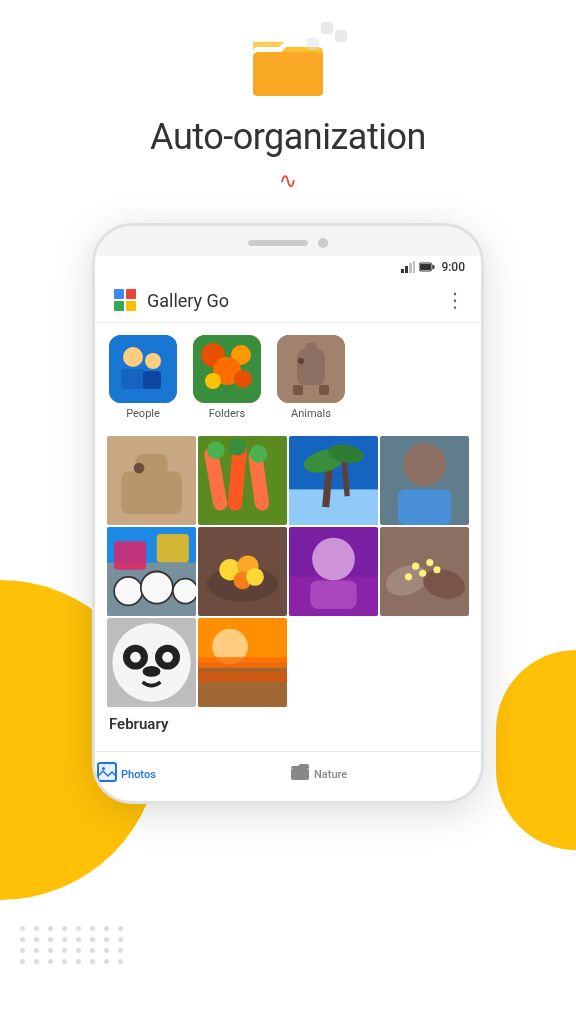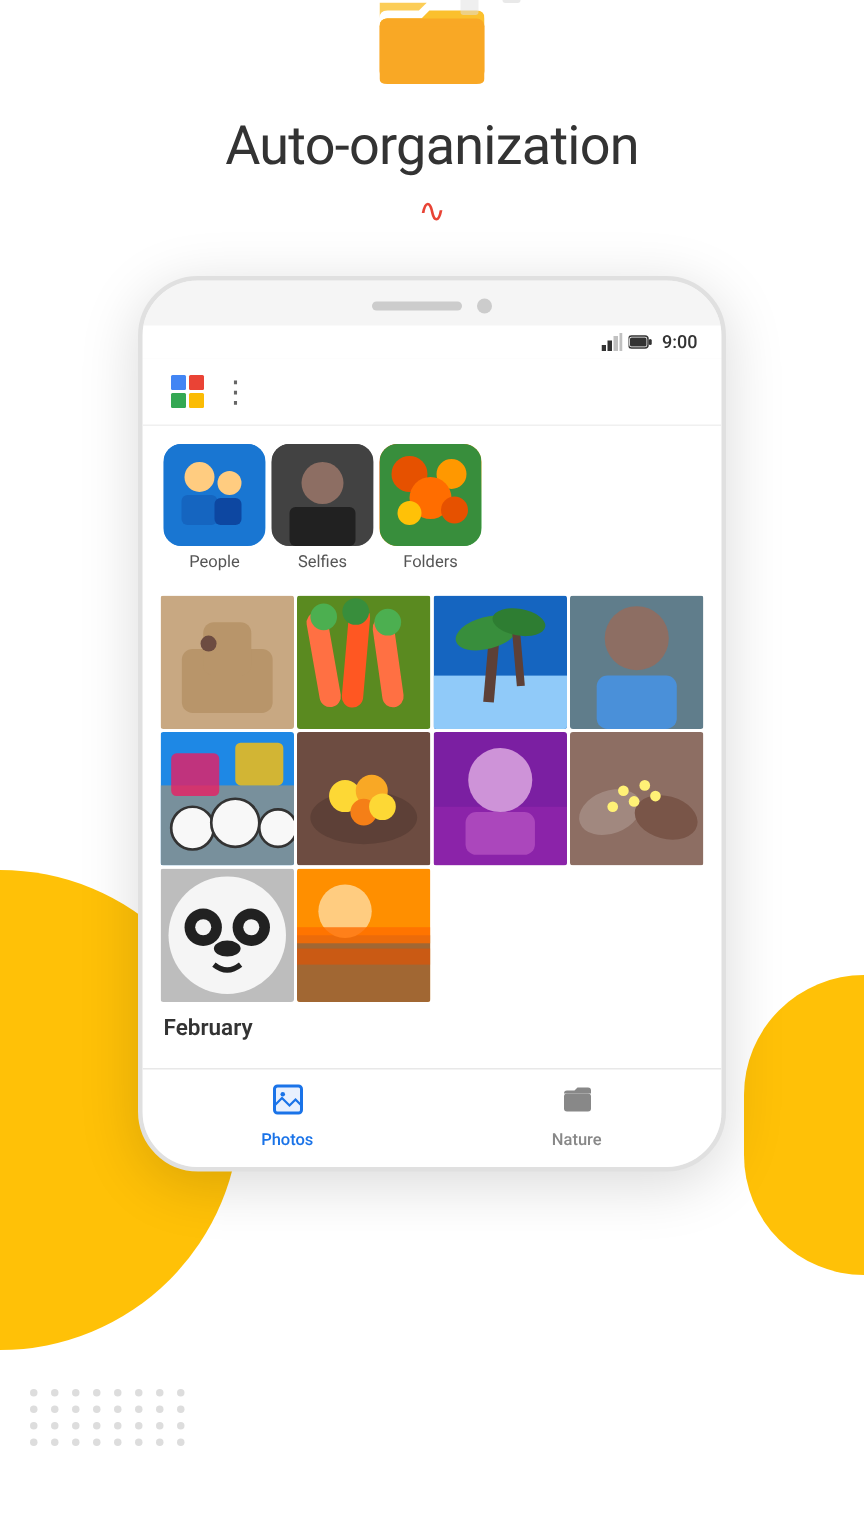--- a/index.html
+++ b/index.html
@@ -39,20 +39,21 @@
       bottom: 60px;
       left: 20px;
       z-index: 0;
     }
 
     
     .top-section {
       display: flex;
       flex-direction: column;
       align-items: center;
+      padding-top: 40px;
       position: relative;
       z-index: 1;
       justify-content: center;
     }
 
     .folder-icon-wrapper {
       position: relative;
       margin-bottom: 16px;
     }
 
@@ -174,21 +175,21 @@
 
     
     .phone-screen {
       background: white;
       padding: 12px;
     }
 
     
     .albums-row {
       display: flex;
-      gap: 0;
+      gap: 12px;
       margin-bottom: 16px;
       overflow-x: auto;
     }
 
     .album-item {
       display: flex;
       flex-direction: column;
       align-items: center;
       min-width: 72px;
     }
@@ -238,21 +239,21 @@
     .bottom-nav {
       background: white;
       border-top: 1px solid #e8e8e8;
       display: flex;
       padding: 8px 0 12px;
     }
 
     .nav-item {
       flex: 1;
       display: flex;
-      flex-direction: column;
+      flex-direction: row;
       align-items: center;
       gap: 2px;
       cursor: pointer;
     }
 
     .nav-icon {
       font-size: 22px;
     }
 
     .nav-label {
@@ -382,20 +383,21 @@
 
         <rect width="28" height="28" rx="4" fill="white"></rect>
 
         <rect x="2" y="2" width="24" height="24" rx="3" fill="white"></rect>
 
         <rect x="3" y="3" width="10" height="10" rx="1" fill="#4285F4"></rect>
         <rect x="15" y="3" width="10" height="10" rx="1" fill="#EA4335"></rect>
         <rect x="3" y="15" width="10" height="10" rx="1" fill="#34A853"></rect>
         <rect x="15" y="15" width="10" height="10" rx="1" fill="#FBBC05"></rect>
       </svg>
+      <span class="app-bar-title">Gallery Go</span>
       <span class="more-icon">⋮</span>
     </div>
 
     <div class="phone-screen">
 
       <div class="albums-row">
 
         <div class="album-item">
           <div class="album-thumb album-people">
             
@@ -404,46 +406,50 @@
 
               <circle cx="24" cy="22" r="10" fill="#FFCC80"></circle>
               <rect x="12" y="34" width="24" height="20" rx="4" fill="#1565C0"></rect>
               <circle cx="44" cy="26" r="8" fill="#FFCC80"></circle>
               <rect x="34" y="36" width="18" height="18" rx="4" fill="#0D47A1"></rect>
             </svg>
           </div>
           <span class="album-label">People</span>
         </div>
 
-        <div class="album-item">
-          <div class="album-thumb album-selfies">
-            <svg viewBox="0 0 68 68" width="68" height="68">
-              <rect width="68" height="68" fill="#424242"></rect>
-              <circle cx="34" cy="26" r="14" fill="#8D6E63"></circle>
-              <rect x="12" y="42" width="44" height="26" rx="4" fill="#212121"></rect>
-            </svg>
-          </div>
-          <span class="album-label">Selfies</span>
-        </div>
 
         <div class="album-item">
           <div class="album-thumb album-nature">
             <svg viewBox="0 0 68 68" width="68" height="68">
               <rect width="68" height="68" fill="#388E3C"></rect>
 
               <circle cx="20" cy="20" r="12" fill="#E65100"></circle>
               <circle cx="48" cy="20" r="10" fill="#FF9800"></circle>
               <circle cx="34" cy="36" r="14" fill="#FF6D00"></circle>
               <circle cx="20" cy="46" r="8" fill="#FFC107"></circle>
               <circle cx="50" cy="44" r="9" fill="#E65100"></circle>
             </svg>
           </div>
           <span class="album-label">Folders</span>
         </div>
 
+        <div class="album-item">
+          <div class="album-thumb album-animals">
+            <svg viewBox="0 0 68 68" width="68" height="68">
+              <rect width="68" height="68" fill="#A0826D"></rect>
+
+              <rect x="20" y="14" width="28" height="36" rx="8" fill="#8D6E63"></rect>
+              <rect x="28" y="8" width="12" height="16" rx="4" fill="#8D6E63"></rect>
+              <circle cx="24" cy="26" r="3" fill="#5D4037"></circle>
+              <rect x="16" y="50" width="10" height="10" rx="2" fill="#795548"></rect>
+              <rect x="42" y="50" width="10" height="10" rx="2" fill="#795548"></rect>
+            </svg>
+          </div>
+          <span class="album-label">Animals</span>
+        </div>
 
       </div>
 
       <div>
         <div class="photo-grid">
 
           <div class="photo-cell">
             <svg viewBox="0 0 50 50" width="50" height="50">
               <rect width="50" height="50" fill="#C8A882"></rect>
 

